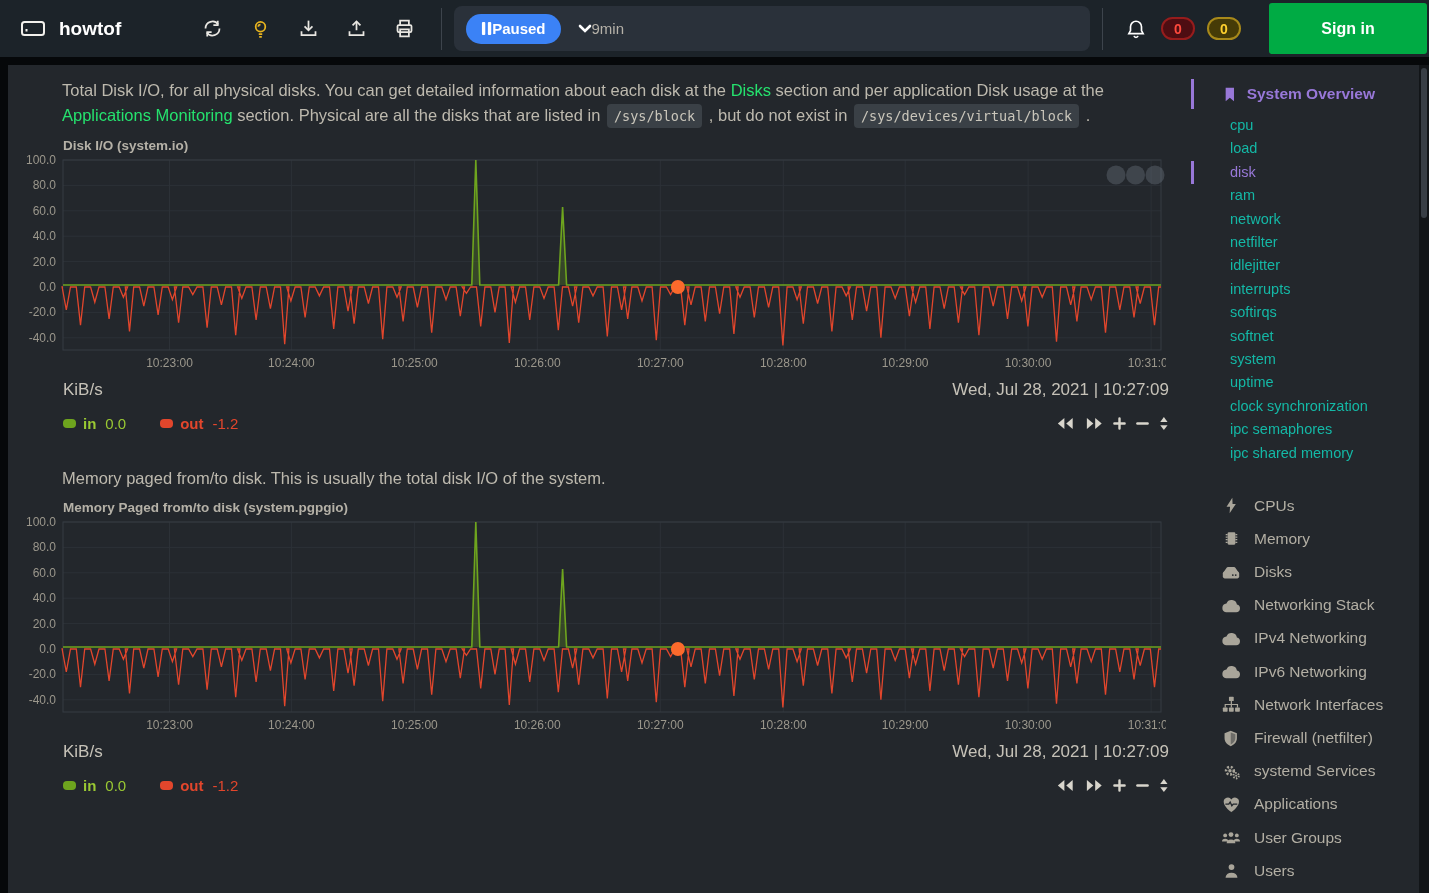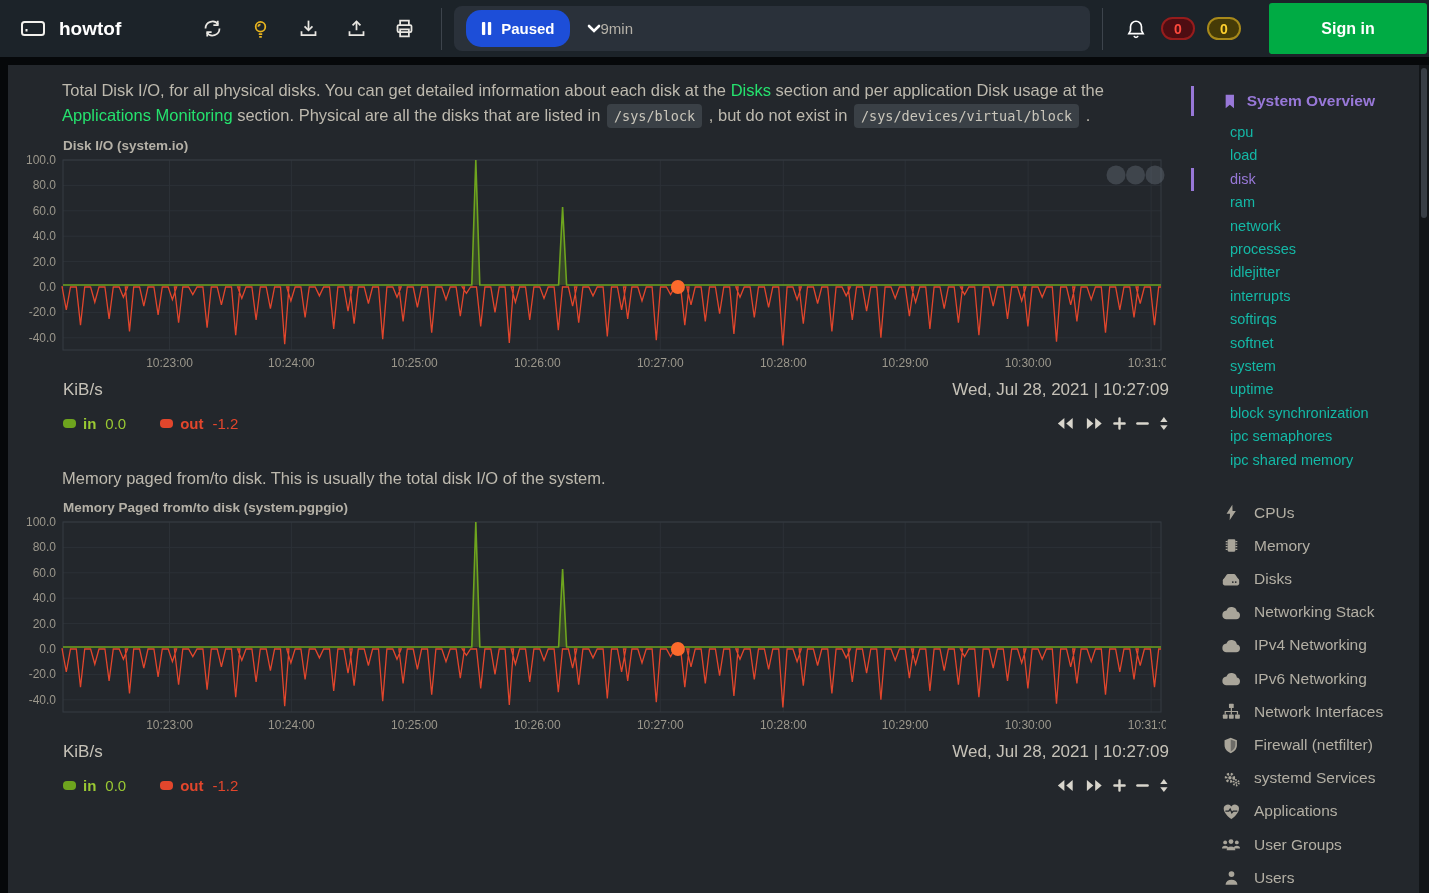--- a/index.html
+++ b/index.html
@@ -11,21 +11,21 @@
   
   header{position:absolute;top:0;left:0;right:0;height:57px;background:#1c2329;display:flex;align-items:center;z-index:5}
   .brand{display:flex;align-items:center;gap:13px;margin-left:20px;width:182px}
   .brand .i{font-size:20px;color:#f2f0ec}
   .brand-name{font-size:19px;font-weight:bold;color:#ffffff}
   .hbtns{display:flex;align-items:center;gap:27px}
   .hbtns .i{font-size:21px;color:#e9e7e2;cursor:pointer}
   .hbtns .i[data-icon="bulb"]{color:#e7b41f}
   .vsep{width:1px;height:42px;background:#3d444c;margin:0 12px 0 26px}
   .datebox{height:45px;width:612px;background:#2a313a;border-radius:8px;display:flex;align-items:center;padding:0 12px;cursor:pointer}
-  .pill{background:#1d4ed8;border-radius:15px;height:37px;display:flex;align-items:center;gap:9px;padding:0 15px;color:#fff;font-weight:bold;font-size:15px}
+  .pill{background:#3b82f6;border-radius:15px;height:30px;display:flex;align-items:center;padding:0 15px;color:#fff;font-weight:bold;font-size:15px}
   .pill .i{font-size:13px;color:#fff}
   .chev{margin-left:17px;color:#fff;font-size:9px;cursor:pointer}
   .drange{flex:1;display:flex;justify-content:center;align-items:center;gap:7px;color:#d9d6cf;font-size:16px}
   .drange .arrow{font-size:18px;padding:0 5px;color:#e4e1da}
   .duration{color:#b5b1a8;font-size:15px;margin-right:24px}
   .bell{font-size:22px;color:#fff;margin:0 14px 0 10px;cursor:pointer}
   .badge{min-width:24px;height:19px;border-radius:12px;display:inline-flex;align-items:center;justify-content:center;
          font-weight:bold;font-size:14px;margin-right:12px;padding:0 3px;cursor:pointer}
   .badge.crit{background:#4e0d12;border:2px solid #971c1c;color:#ff4a3d}
   .badge.warn{background:#463b07;border:2px solid #a8891a;color:#ffd02e}
@@ -50,21 +50,21 @@
   .legend{margin:4px 0 0 55px;width:1106px}
   .leg-top{display:flex;justify-content:space-between;align-items:flex-end;color:#c6c2b8;font-size:17px}
   .leg-bottom{display:flex;justify-content:space-between;align-items:center;margin-top:14px;font-size:15px}
   .serie{display:inline-flex;align-items:center;margin-right:34px}
   .sw{width:13px;height:9px;border-radius:4px;display:inline-block;margin-right:7px}
   .sname{margin-right:9px;font-weight:bold}
   .tools{display:flex;align-items:center;gap:10px;color:#d8d5cc}
   .tools .i{font-size:13px;cursor:pointer}
 
   
-  .sidebar{position:absolute;top:0;right:10px;width:228px;bottom:0;padding-top:21px;box-sizing:border-box;overflow:hidden}
+  .sidebar{position:absolute;top:0;right:10px;width:228px;bottom:0;padding-top:14px;box-sizing:border-box;overflow:hidden}
   .side-head{color:#9878d8;font-weight:bold;font-size:15.5px;border-left:3px solid #9878d8;
              padding-left:30px;height:30px;display:flex;align-items:center;gap:11px;margin-bottom:5px;cursor:pointer}
   .side-head .i{font-size:15px}
   .sub{display:block;color:#14b8a6;padding-left:36px;border-left:3px solid transparent;
        line-height:23.4px;font-size:14.5px;cursor:pointer}
   .sub.active{color:#9878d8;border-color:#9878d8}
   #sideSections{margin-top:24px}
   .side-sec{display:flex;align-items:center;gap:13px;padding-left:30px;height:33.2px;
             color:#b3afa4;font-size:15.5px;cursor:pointer}
   .side-sec .i{font-size:17px;width:20px;color:#a9a59a}
@@ -351,28 +351,28 @@
           </svg>
         </span>
       <span>System Overview</span>
     </div>
     <nav id="subitems">
         <a class="sub">cpu</a>
         <a class="sub">load</a>
         <a class="sub active">disk</a>
         <a class="sub">ram</a>
         <a class="sub">network</a>
-        <a class="sub">processes</a>
+        <a class="sub">netfilter</a>
         <a class="sub">idlejitter</a>
         <a class="sub">interrupts</a>
         <a class="sub">softirqs</a>
         <a class="sub">softnet</a>
         <a class="sub">system</a>
         <a class="sub">uptime</a>
-        <a class="sub">block synchronization</a>
+        <a class="sub">clock synchronization</a>
         <a class="sub">ipc semaphores</a>
         <a class="sub">ipc shared memory</a>
       </nav>
     <nav id="sideSections">
         <div class="side-sec">
           <span class="i" data-icon="bolt">
             <svg viewBox="0 0 16 22" fill="currentColor">
               <path d="M9.5 1L2 12.5h4.5L6 21l8-12H9.8z"></path>
             </svg>
           </span>

